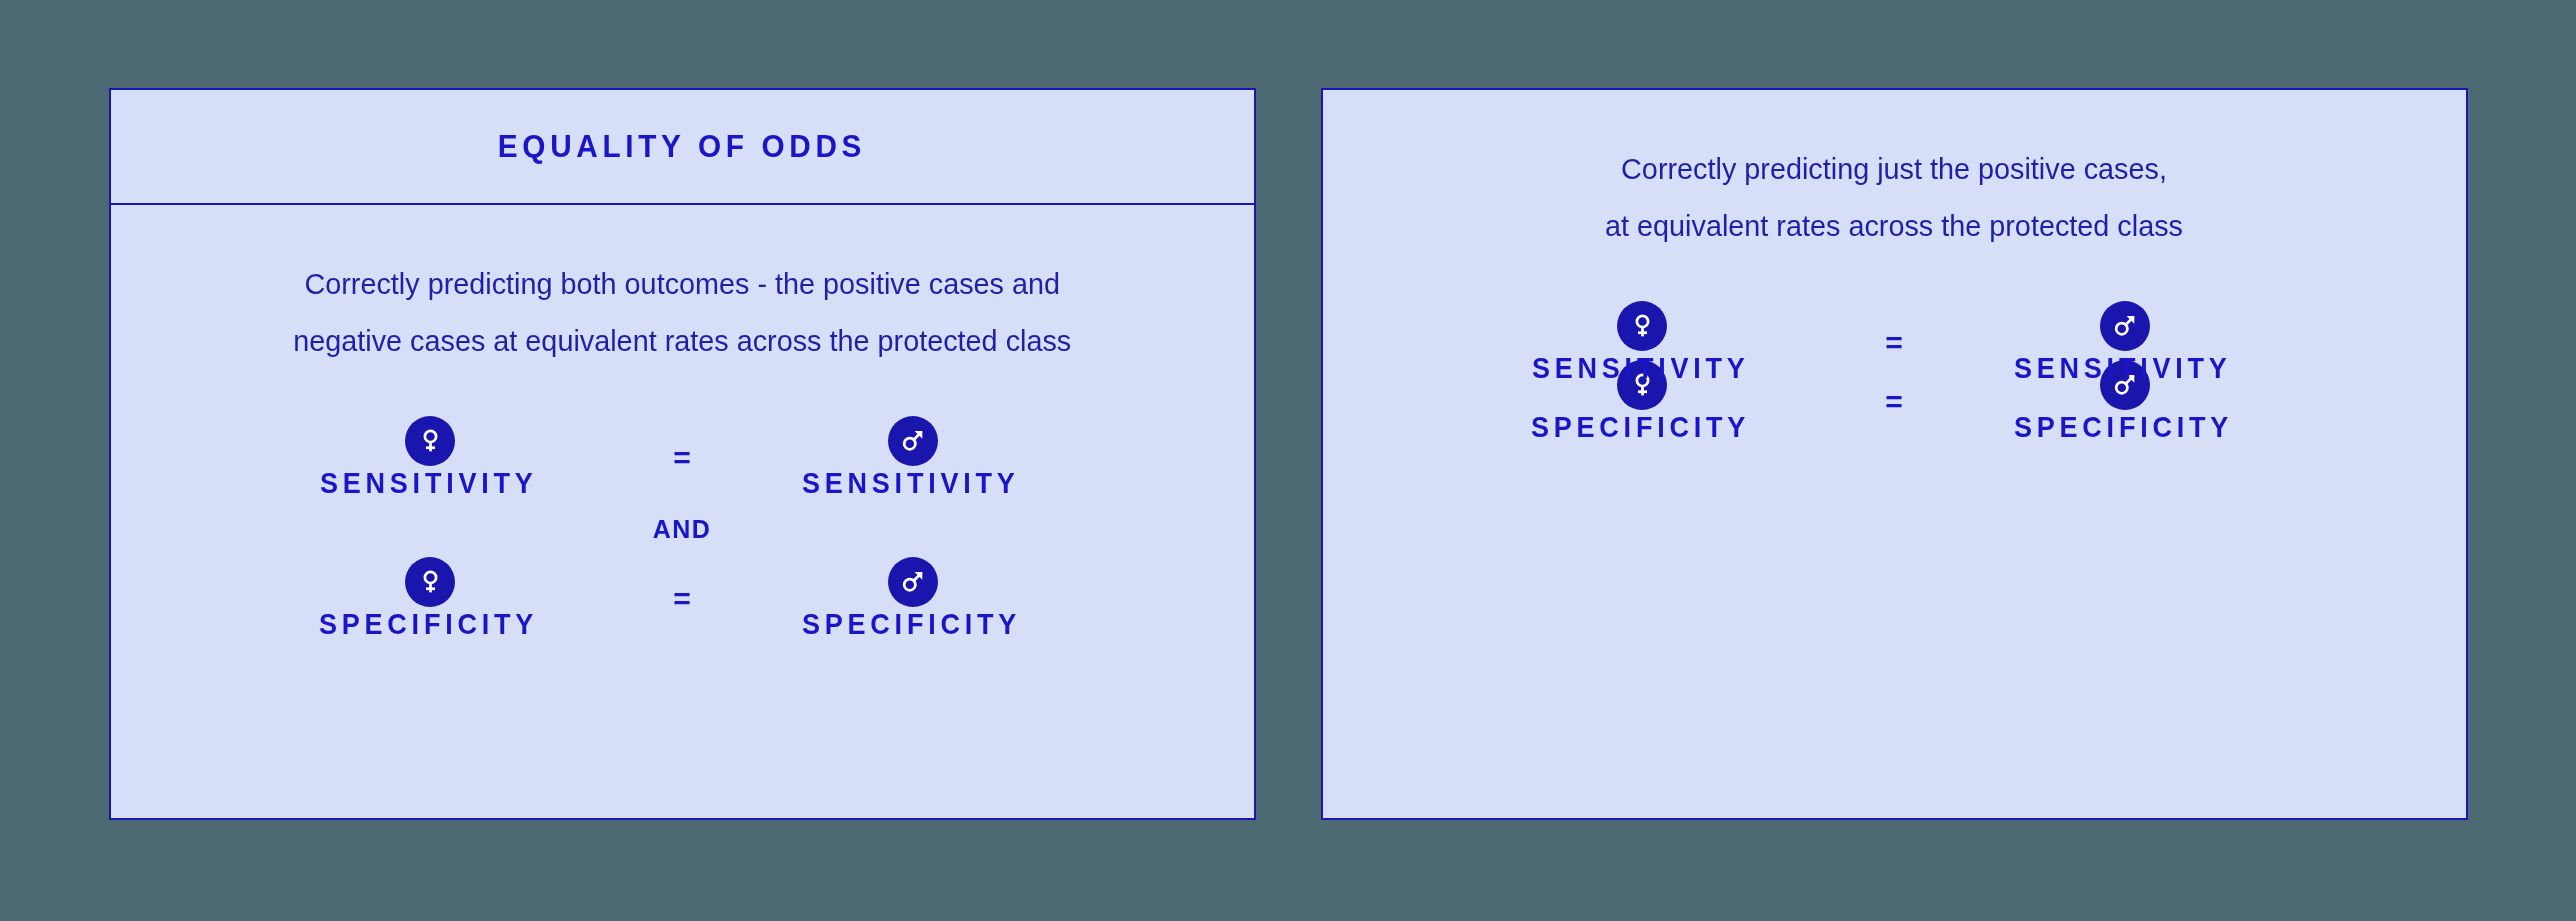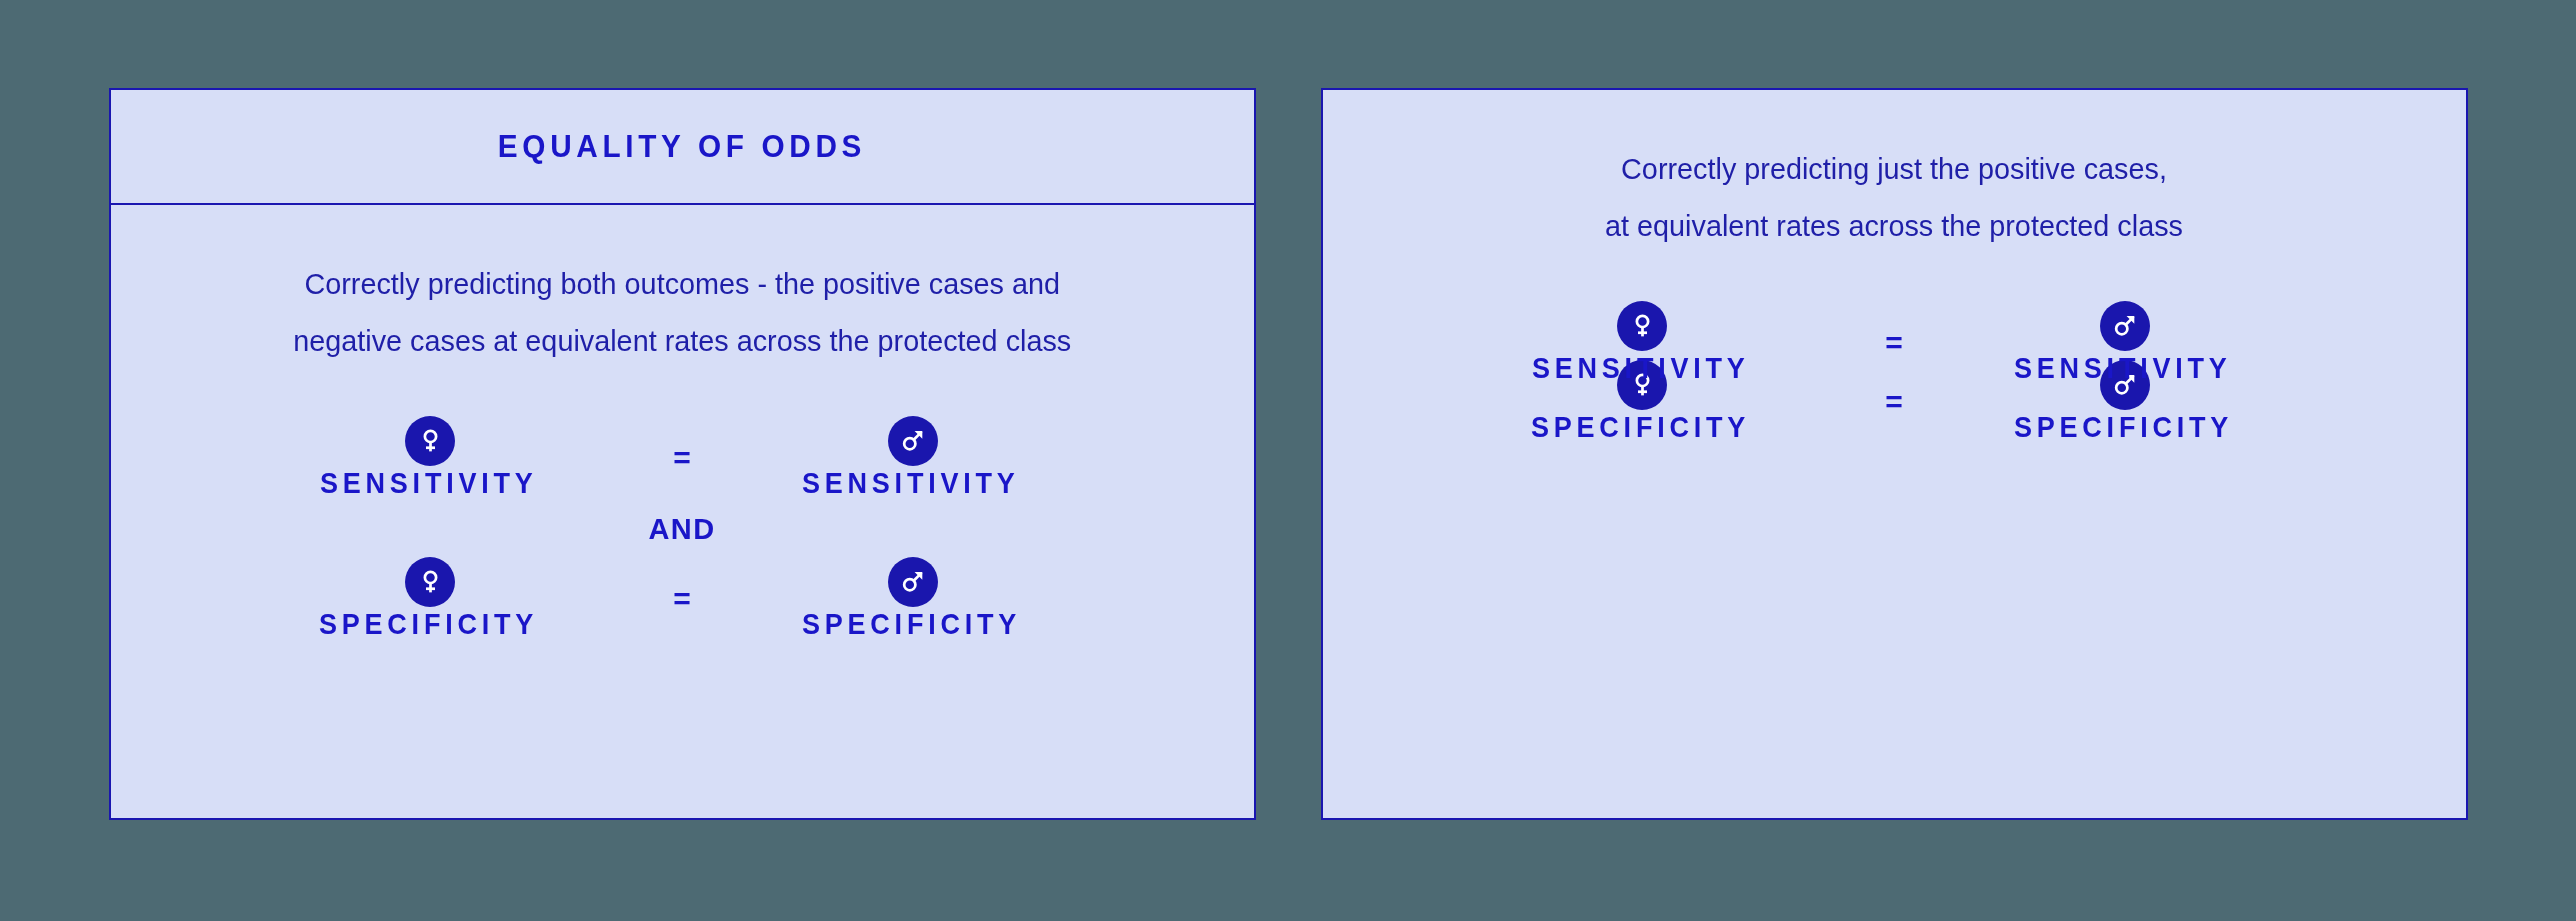--- a/index.html
+++ b/index.html
@@ -150,21 +150,21 @@
     margin: 0 27px 0 27px;
     line-height: 1;
   }
 
   .connector {
     margin-top: 23px;
     margin-bottom: 21px;
     color: #1a16c8;
     font-family: "Liberation Sans", sans-serif;
     font-weight: bold;
-    font-size: 29px;
+    font-size: 25px;
     letter-spacing: 1.4px;
     text-align: center;
     height: 38px;
     display: flex;
     align-items: center;
     justify-content: center;
     width: 100%;
   }
 
   

